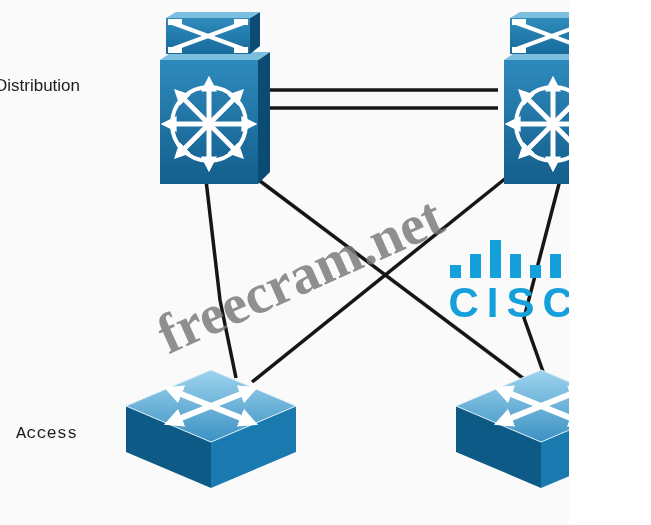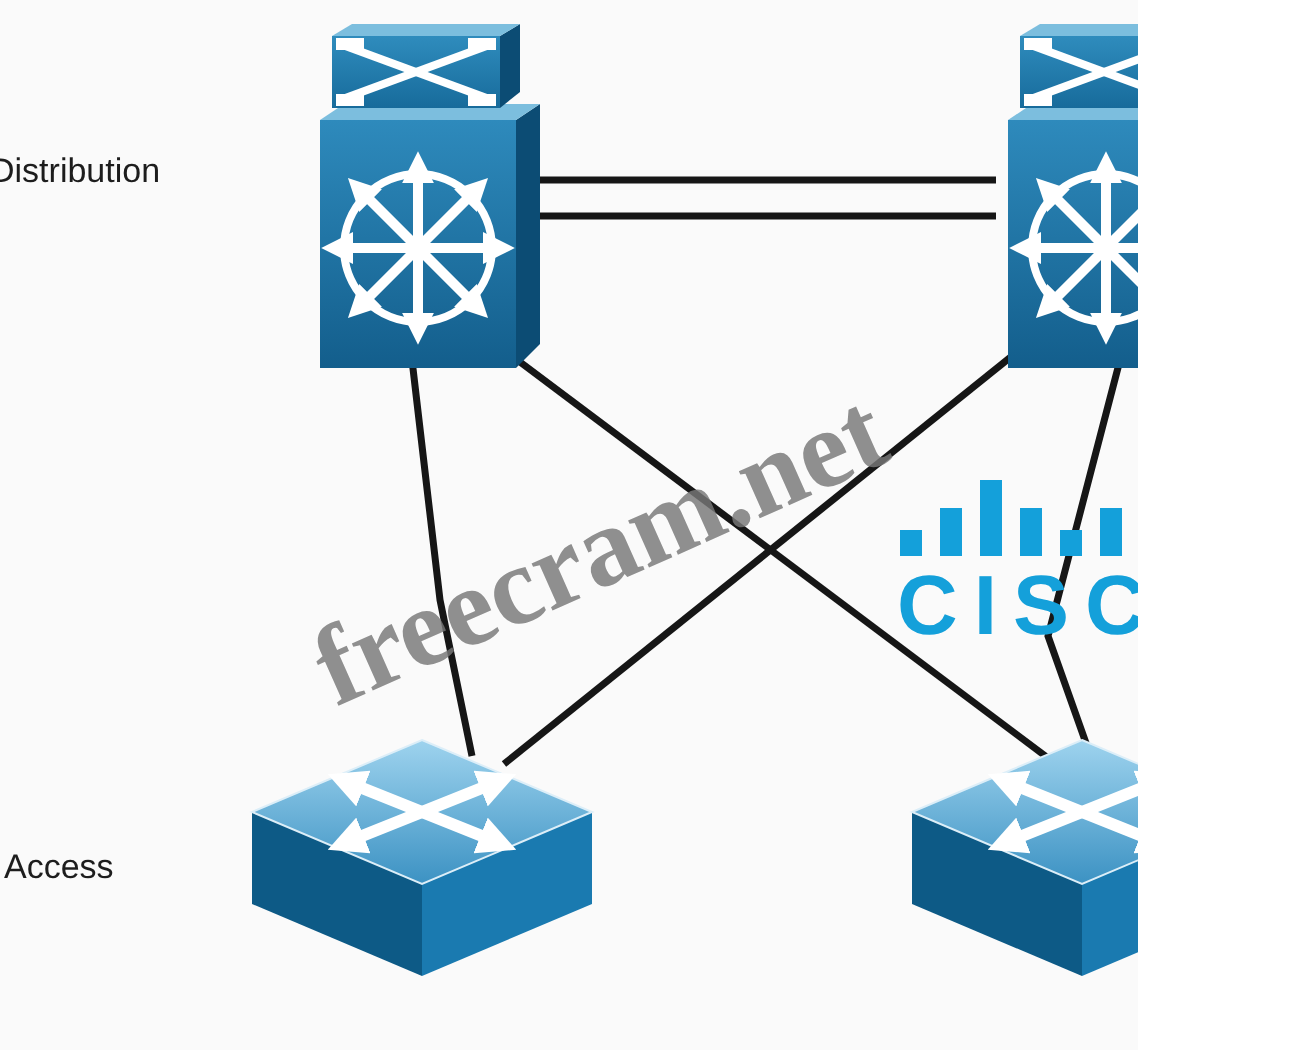--- a/index.html
+++ b/index.html
@@ -12,21 +12,21 @@
   }
   .topology-svg{position:absolute;left:0;top:0;z-index:1;}
   .layer-label{
     position:absolute;
     color:#1d1d1d;
     font-size:17px;
     z-index:2;
     white-space:nowrap;
   }
   .label-distribution{left:-5px;top:76px;}
-  .label-access{left:2px;top:424px;}
+  .label-access{left:16px;top:424px;font-family:Liberation Mono, monospace;}
   .watermark{
     position:absolute;
     left:70px;top:240px;width:460px;
     text-align:center;
     font-family:"Liberation Serif", serif;
     font-weight:bold;
     font-size:56px;
     line-height:70px;
     color:#787878;
     opacity:.82;

